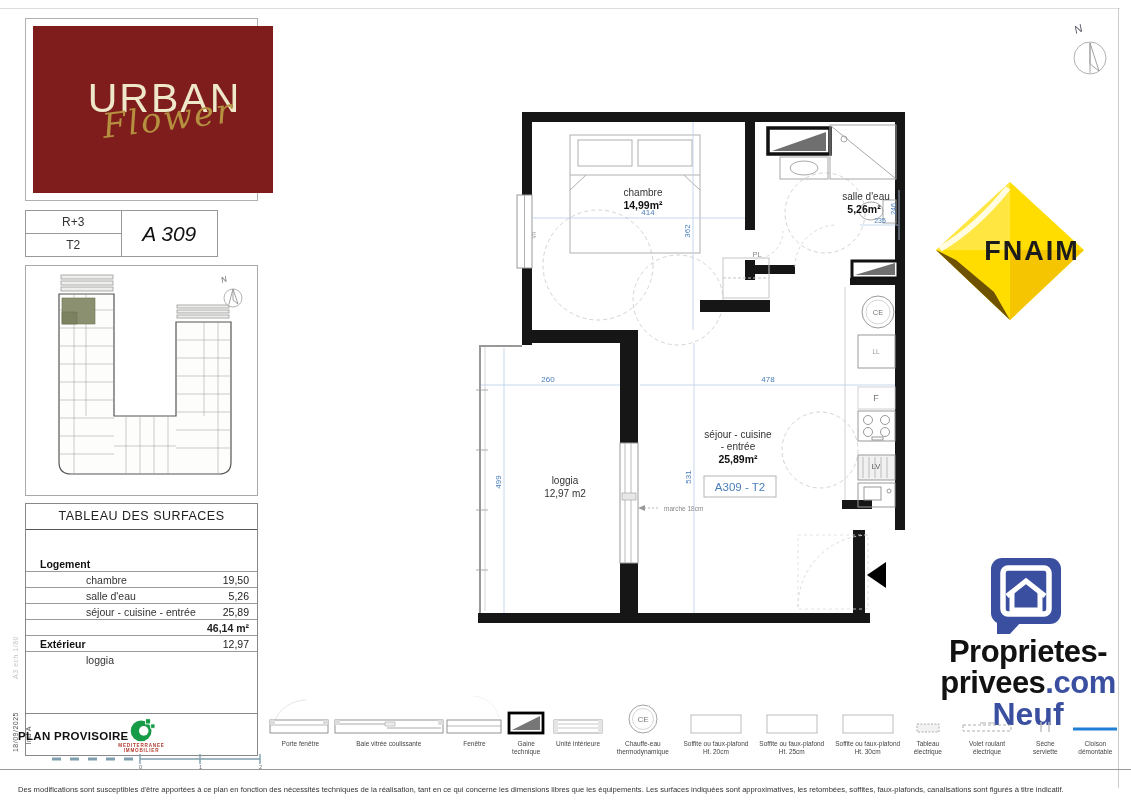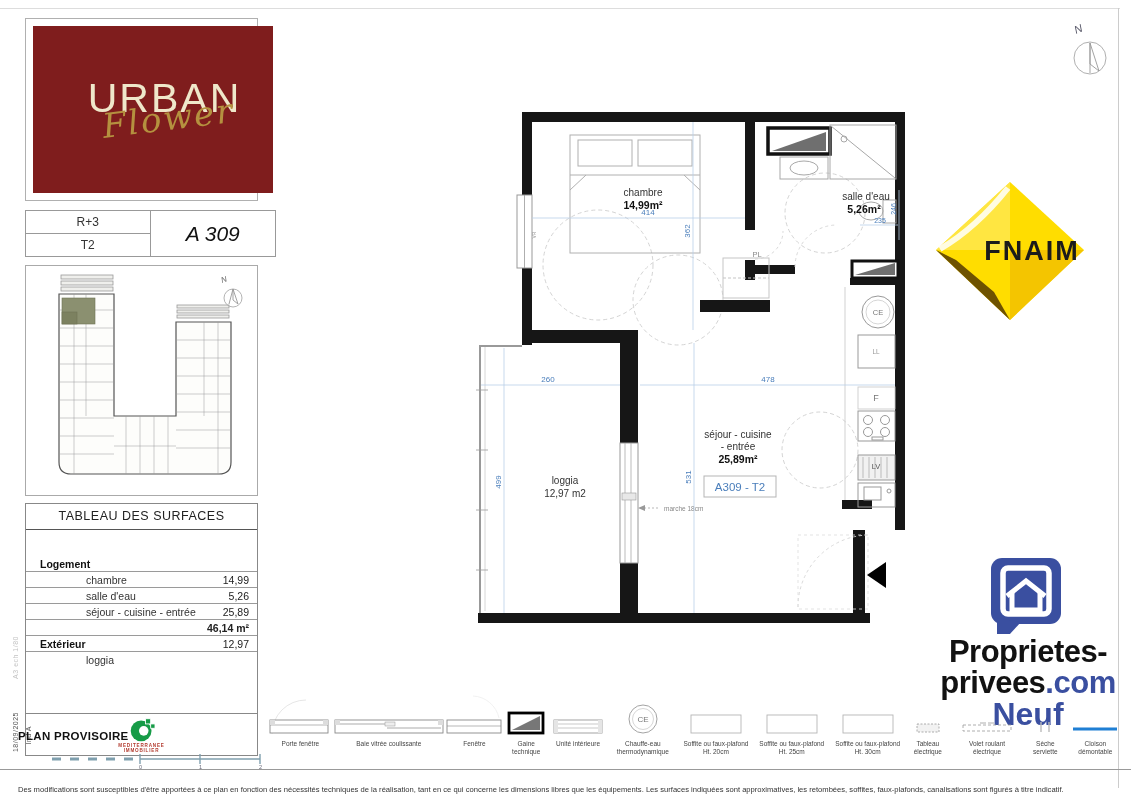--- a/index.html
+++ b/index.html
@@ -8,21 +8,21 @@
   .abs{position:absolute;}
   
   #frame-top{left:0;top:8px;width:1120px;height:1px;background:#ddd;}
   #frame-right{left:1118px;top:8px;width:1px;height:780px;background:#ccc;}
   
   #logo-frame{left:25px;top:18px;width:233px;height:183px;border:1px solid #b0b0b0;background:#fff;padding:7px;box-sizing:border-box;}
   #logo-dark{width:100%;height:100%;background:#7f1d1d;display:flex;flex-direction:column;align-items:center;justify-content:center;overflow:hidden;padding-left:23px;}
   #logo-urban{font-size:41px;letter-spacing:2px;color:#efe7ca;font-weight:400;margin-top:-6px;}
   #logo-flower{font-family:"DejaVu Serif",serif;font-style:italic;font-size:34px;color:#b5913f;margin-top:-24px;margin-left:8px;transform:rotate(-7deg);letter-spacing:2px;}
   
-  #unit-box{left:25px;top:210px;width:251px;height:47px;border:1px solid #999;box-sizing:border-box;display:grid;grid-template-columns:1fr 1fr;background:#fff;}
+  #unit-box{left:25px;top:210px;width:193px;height:47px;border:1px solid #999;box-sizing:border-box;display:grid;grid-template-columns:1fr 1fr;background:#fff;}
   #unit-left{border-right:1px solid #999;display:grid;grid-template-rows:1fr 1fr;}
   #unit-left div{display:flex;align-items:center;justify-content:center;font-size:12px;color:#333;}
   #unit-floor{border-bottom:1px solid #999;}
   #unit-num{display:flex;align-items:center;justify-content:center;font-size:21px;font-weight:normal;font-style:italic;color:#111;}
   
   #site-box{left:25px;top:265px;width:233px;height:231px;border:1px solid #aaa;box-sizing:border-box;background:#fff;}
   
   #surf-box{left:25px;top:503px;width:233px;height:253px;border:1px solid #888;box-sizing:border-box;background:#fff;}
   #surf-title{height:25px;line-height:25px;text-align:center;font-size:12.5px;letter-spacing:.5px;color:#222;border-bottom:1px solid #555;}
   #surf-body{margin-top:26px;font-size:10.5px;}
@@ -139,21 +139,21 @@
   </div>
 
   <div class="abs" id="surf-box">
     <div id="surf-title">TABLEAU DES SURFACES</div>
     <div id="surf-body">
       <div class="srow group">
         <span>Logement</span>
       </div>
       <div class="srow item">
         <span class="nm">chambre</span>
-        <span class="vl">14,99</span>
+        <span class="vl">19,50</span>
       </div>
       <div class="srow item">
         <span class="nm">salle d'eau</span>
         <span class="vl">5,26</span>
       </div>
       <div class="srow item">
         <span class="nm">séjour - cuisine - entrée</span>
         <span class="vl">25,89</span>
       </div>
       <div class="srow total">

